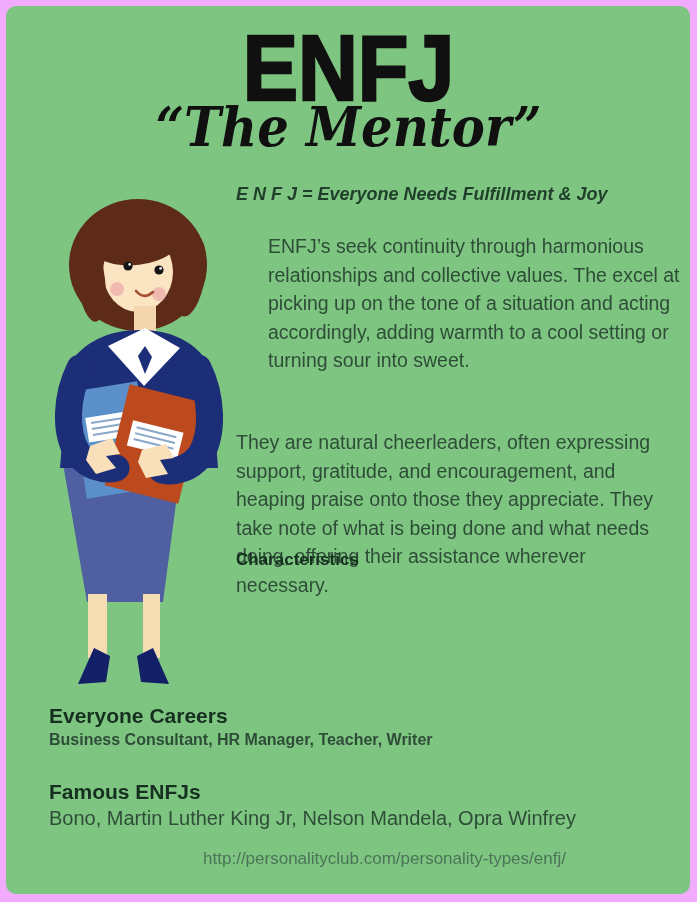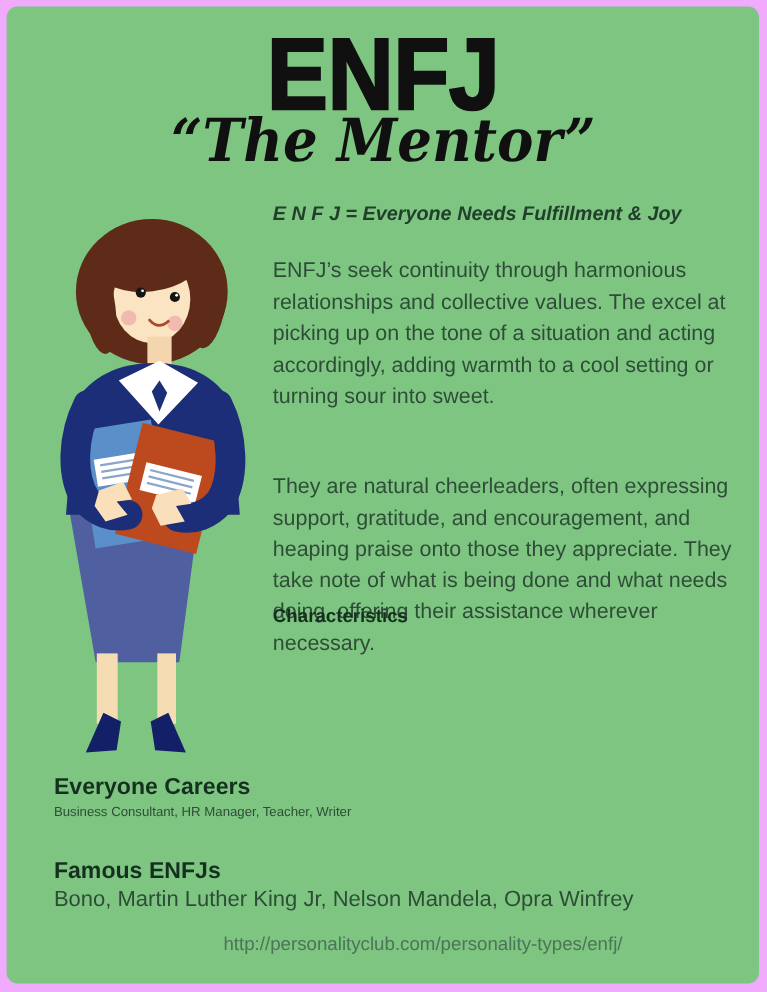--- a/index.html
+++ b/index.html
@@ -9,30 +9,30 @@
             background:#7ec582; border-radius:10px; }
 
   .title { position:absolute; top:22px; left:0; width:100%; text-align:center;
            font-size:92px; line-height:1; font-weight:bold; color:#101010;
            letter-spacing:0px; transform:scaleX(.9); transform-origin:center;
            -webkit-text-stroke:2.5px #101010; }
   .subtitle { position:absolute; top:98px; left:0; width:100%; text-align:center;
               font-family:"DejaVu Serif", serif; font-style:italic; font-weight:bold;
               font-size:54px; line-height:1.1; color:#101010; transform:scaleX(.92); }
 
-  .col { position:absolute; left:248px; width:418px; color:#2e4d37; }
+  .col { position:absolute; left:236px; width:418px; color:#2e4d37; }
   .acronym { top:184px; font-size:18px; font-weight:bold; font-style:italic; color:#21402b; }
-  .para1 { top:232px; font-size:19.5px; line-height:28.5px; }
+  .para1 { top:232px; font-size:19.5px; line-height:28.5px;margin-left:32px; }
   .para2 { top:380px; font-size:19.5px; line-height:28.5px;margin-top:48px; }
   .char-head { top:550px; font-size:17px; font-weight:bold; color:#16301f; }
   .char-list { top:581px; font-size:19.5px; line-height:29px; }
 
   .bottom { position:absolute; left:49px; width:620px; color:#2e4d37; }
   .careers-head { top:704px; font-size:21px; font-weight:bold; color:#16301f; }
-  .careers-text { top:731px; font-size:12px; }
+  .careers-text { top:731px; font-size:16px;font-weight:bold; }
   .famous-head  { top:780px; font-size:21px; font-weight:bold; color:#16301f; }
   .famous-text  { top:807px; font-size:20px; }
 
   .footer-url { position:absolute; top:849px; left:0; width:100%; text-align:center;
                 font-size:17px; color:#4c7456;margin-left:36px; }
 
   .figure { position:absolute; left:28px; top:196px; width:210px; height:516px; }
 </style>
 </head>
 <body>

